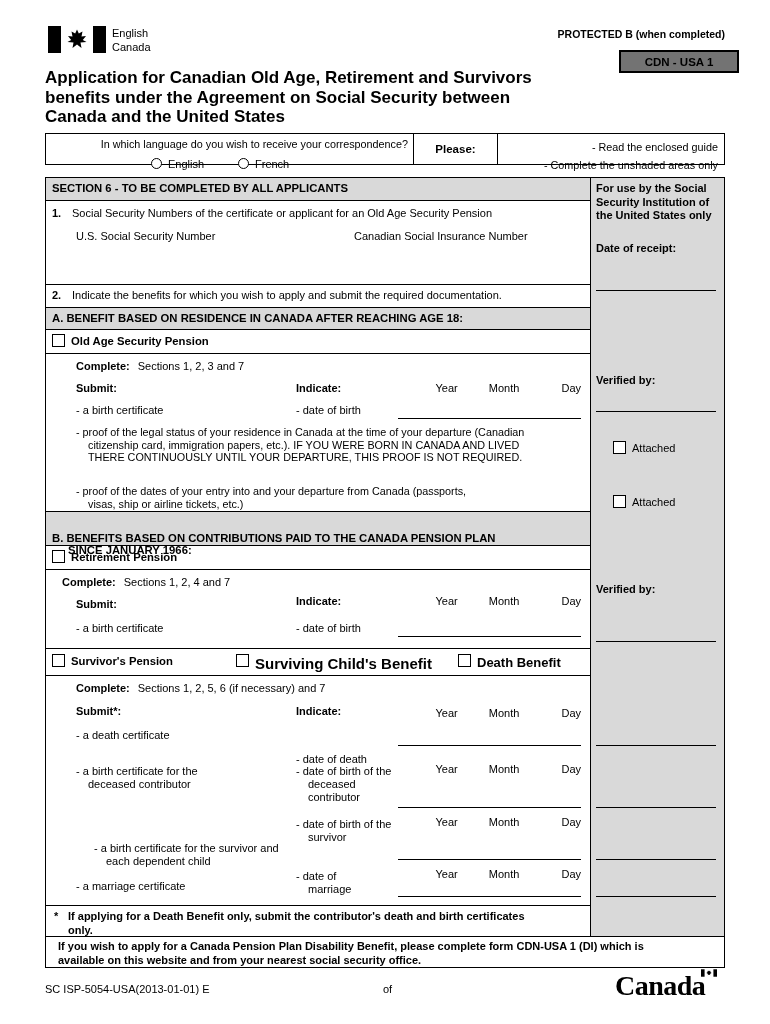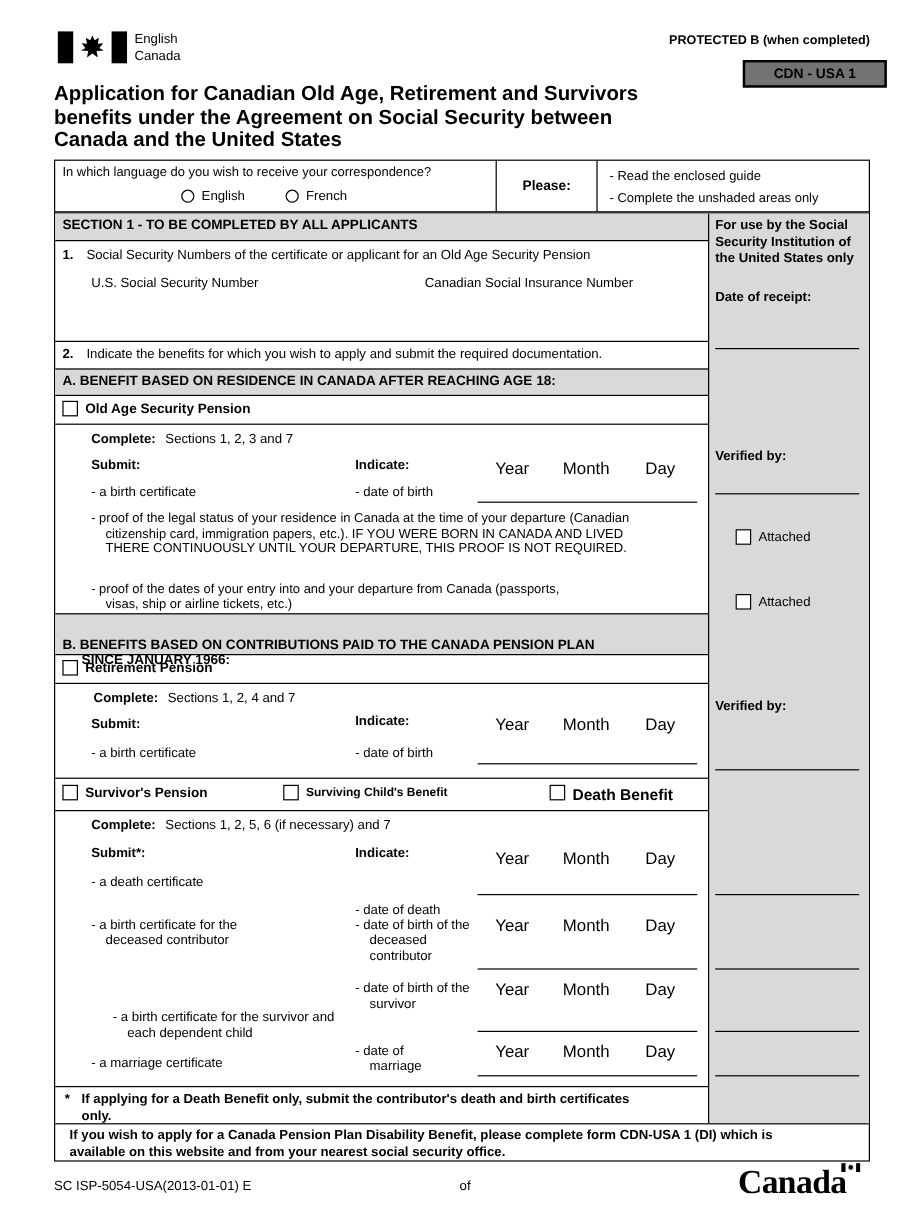--- a/index.html
+++ b/index.html
@@ -35,22 +35,22 @@
   }
   .radio {
     position: absolute;
     width: 11px; height: 11px;
     border: 1px solid #000;
     border-radius: 50%;
     background: #fff;
   }
   .hline { position: absolute; height: 0; border-top: 1px solid #000; }
   .date-cols { position: absolute; left: 350px; width: 185px; display: flex; }
-  .date-cols span { flex: 1; text-align: center; font-size: 14px; }
-  .lang-table { position: absolute; left: 45px; top: 133px; width: 680px; height: 44px; border: 1px solid #000; }
+  .date-cols span { flex: 1; text-align: right; font-size: 11px; }
+  .lang-table { position: absolute; left: 45px; top: 133px; width: 680px; height: 32px; border: 1px solid #000; text-align: right; }
   .main { position: absolute; left: 45px; top: 177px; width: 680px; height: 791px; border: 1px solid #000; }
   .sidebar {
     position: absolute; left: 544px; top: 0; width: 134px; height: 758px;
     background: #d9d9d9; border-left: 1px solid #000;
   }
   .sline { position: absolute; left: 5px; width: 120px; height: 0; border-top: 1px solid #000; }
   .codebox {
     position: absolute; left: 604px; top: 50px; width: 120px; height: 23px;
     border: 2px solid #000; background: #737373;
     display: flex; align-items: center; justify-content: center;
@@ -98,21 +98,21 @@
       <span class="b t115">Please:</span>
     </div>
     <div class="abs" style="left:452px; top:0; width:226px; height:100%;">
       <div class="abs t10 hang" style="left:10px; top:7px; width:210px;">-   Read the enclosed guide</div>
       <div class="abs t10 hang" style="left:10px; top:25px; width:210px;">-   Complete the unshaded areas only</div>
     </div>
   </div>
 
   <div class="main">
 
-    <div class="abs bar" style="left:0; top:0; width:545px; height:23px; border-top:none; padding:4px 6px;">SECTION 1 -  TO BE COMPLETED BY ALL APPLICANTS</div>
+    <div class="abs bar" style="left:0; top:0; width:545px; height:23px; border-top:none; padding:4px 6px;">SECTION 6 -  TO BE COMPLETED BY ALL APPLICANTS</div>
 
     <div class="abs b t11" style="left:6px; top:29px;">1.</div>
     <div class="abs t11" style="left:26px; top:29px; width:515px;">Social Security Numbers of the certificate or applicant for an Old Age Security Pension</div>
     <div class="abs t11" style="left:30px; top:52px;">U.S. Social Security Number</div>
     <div class="abs t11" style="left:308px; top:52px;">Canadian Social Insurance Number</div>
     <div class="abs" style="left:30px; top:70px; width:220px; height:26px;"></div>
     <div class="abs" style="left:308px; top:70px; width:220px; height:26px;"></div>
     <div class="hline" style="left:0; top:106px; width:545px;"></div>
 
     <div class="abs b t11" style="left:6px; top:111px;">2.</div>
@@ -145,40 +145,40 @@
 
     <div class="abs bar" style="left:0; top:333px; width:545px; height:35px; padding-top:20px;">
       <div style="padding-left:6px;">B.  BENEFITS BASED ON CONTRIBUTIONS PAID TO THE CANADA PENSION PLAN</div>
       <div style="padding-left:22px;">SINCE JANUARY 1966:</div>
     </div>
 
     <span class="cb" style="left:6px; top:372px;"></span>
     <div class="abs b" style="left:25px; top:373px; font-size:11.3px;">Retirement Pension</div>
     <div class="hline" style="left:0; top:391px; width:545px;"></div>
 
-    <div class="abs t11" style="left:32px; top:398px;">
+    <div class="abs t11" style="left:16px; top:398px;">
       <span class="b" style="margin-right:8px;">Complete:</span><span>Sections 1, 2, 4 and 7</span>
     </div>
 
     <div class="abs b t11" style="left:30px; top:420px;">Submit:</div>
     <div class="abs b t11" style="left:250px; top:417px;">Indicate:</div>
     <div class="date-cols" style="top:417px;">
       <span>Year</span>
       <span>Month</span>
       <span>Day</span>
     </div>
     <div class="abs t11 hang" style="left:30px; top:444px; width:200px;">-  a birth certificate</div>
     <div class="abs t11 hang" style="left:250px; top:444px; width:100px;">-  date of birth</div>
     <div class="hline" style="left:352px; top:458px; width:183px;"></div>
 
     <div class="hline" style="left:0; top:470px; width:545px;"></div>
     <span class="cb" style="left:6px; top:476px;"></span>
     <div class="abs b" style="left:25px; top:477px; font-size:11.3px;">Survivor's Pension</div>
     <span class="cb" style="left:190px; top:476px;"></span>
-    <div class="abs b" style="left:209px; top:477px; font-size:10px;">Surviving Child's Benefit</div>
+    <div class="abs b" style="left:209px; top:477px; font-size:15px;">Surviving Child's Benefit</div>
     <span class="cb" style="left:412px; top:476px;"></span>
     <div class="abs b" style="left:431px; top:477px; font-size:13px;">Death Benefit</div>
     <div class="hline" style="left:0; top:497px; width:545px;"></div>
 
     <div class="abs t11" style="left:30px; top:504px;">
       <span class="b" style="margin-right:8px;">Complete:</span><span>Sections 1, 2, 5, 6 (if necessary) and 7</span>
     </div>
 
     <div class="abs b t11" style="left:30px; top:527px;">Submit*:</div>
     <div class="abs b t11" style="left:250px; top:527px;">Indicate:</div>

